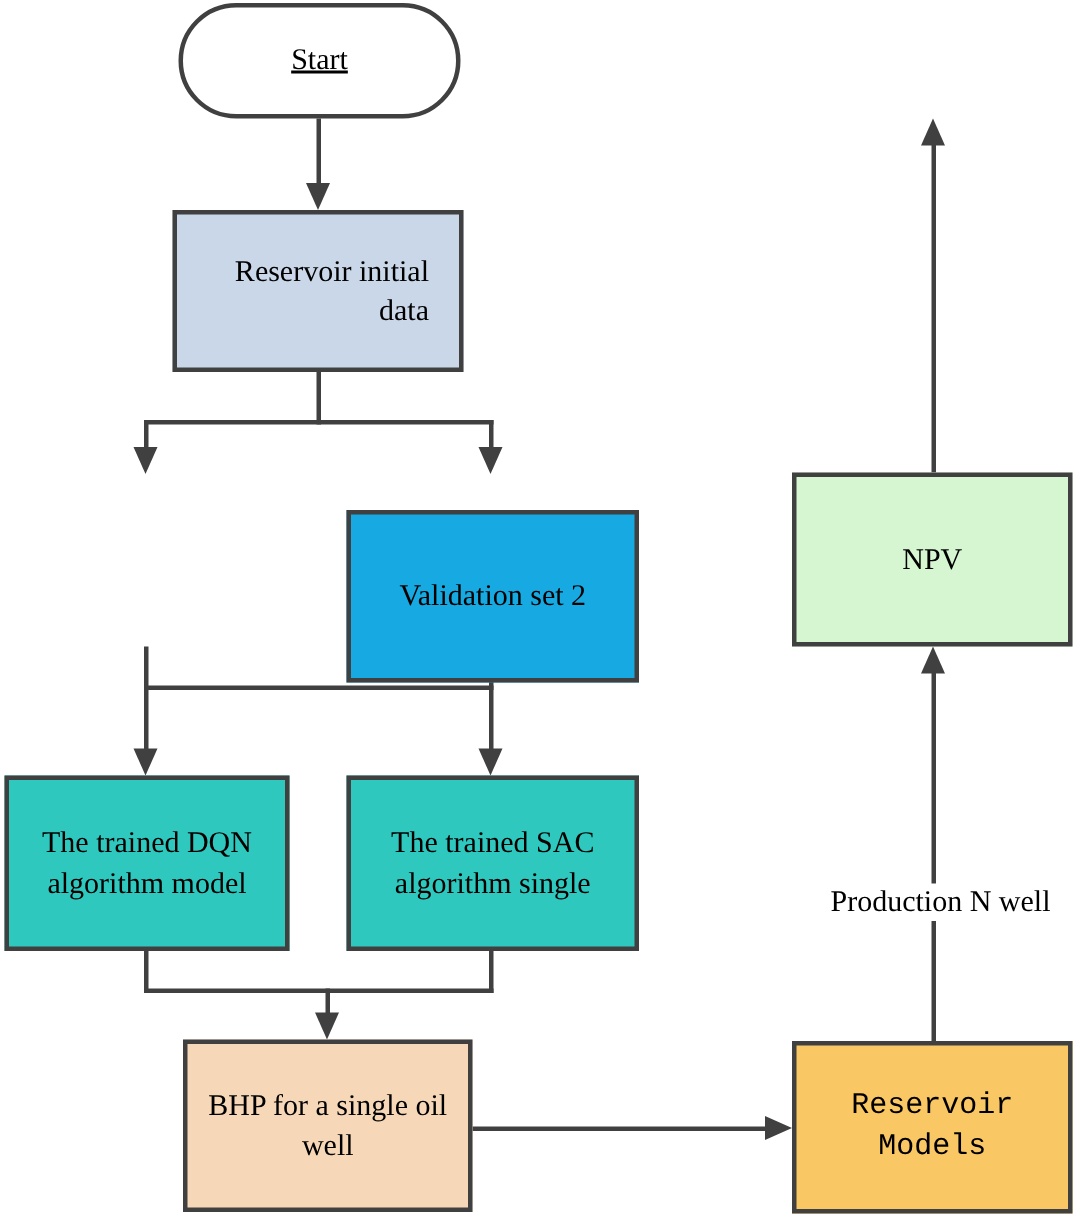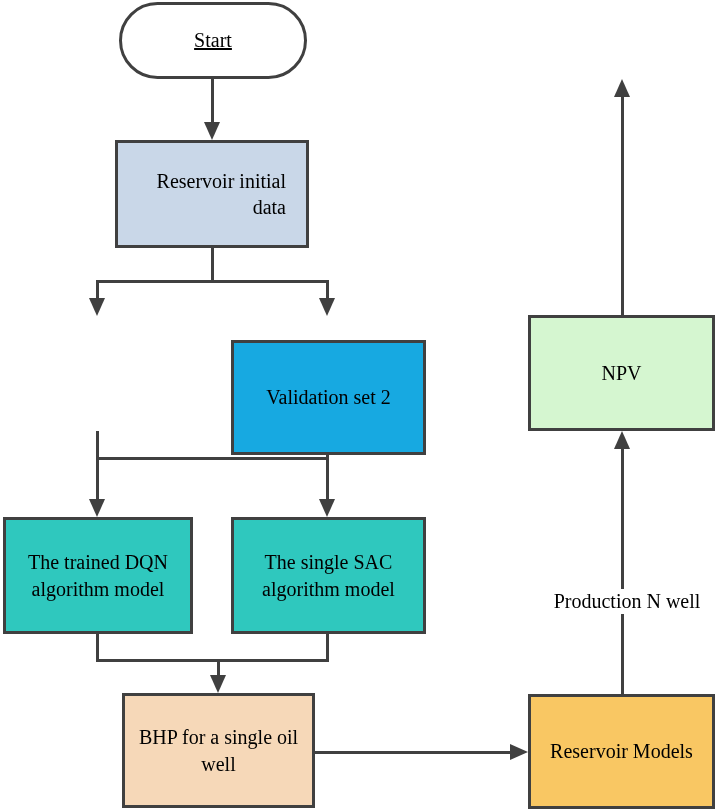--- a/index.html
+++ b/index.html
@@ -23,21 +23,21 @@
     line-height: 1.32;
     color: #000000;
     background: #ffffff;
     z-index: 1;
   }
   .terminal { border-radius: 40px; }
   .fill-reservoir-initial { background: var(--reservoir-initial-fill, #c9d7e8); text-align: right; }
   .fill-validation       { background: var(--validation-fill, #17a9e1); }
   .fill-model            { background: var(--model-fill, #2fc8be); }
   .fill-bhp              { background: var(--bhp-fill, #f6d8b8); }
-  .fill-reservoir-models { background: var(--reservoir-models-fill, #f9c763); }
+  .fill-reservoir-models { background: var(--reservoir-models-fill, #f9c763); font-family: Liberation Mono, monospace; }
   .fill-npv              { background: var(--npv-fill, #d5f6d0); }
   .line {
     position: absolute;
     background: var(--line, #404040);
     z-index: 0;
   }
   .arrow-down, .arrow-up, .arrow-right {
     position: absolute;
     width: 0; height: 0;
     z-index: 0;
@@ -83,21 +83,21 @@
 
   <div class="node fill-validation" style="left:231px; top:316px; width:195px; height:115px;margin-top:24px;">
     <span>Validation set 2</span>
   </div>
 
   <div class="node fill-model" style="left:3px; top:517px; width:190px; height:117px; padding:12px 12px;">
     <span>The trained DQN algorithm model</span>
   </div>
 
   <div class="node fill-model" style="left:231px; top:517px; width:195px; height:117px; padding:0 12px;">
-    <span>The single SAC algorithm model</span>
+    <span>The trained SAC algorithm single</span>
   </div>
 
   <div class="node fill-bhp" style="left:122px; top:693px; width:193px; height:115px; padding:0 6px;">
     <span>BHP for a single oil well</span>
   </div>
 
   <div class="node fill-reservoir-models" style="left:528px; top:694px; width:187px; height:115px;">
     <span>Reservoir Models</span>
   </div>
 

